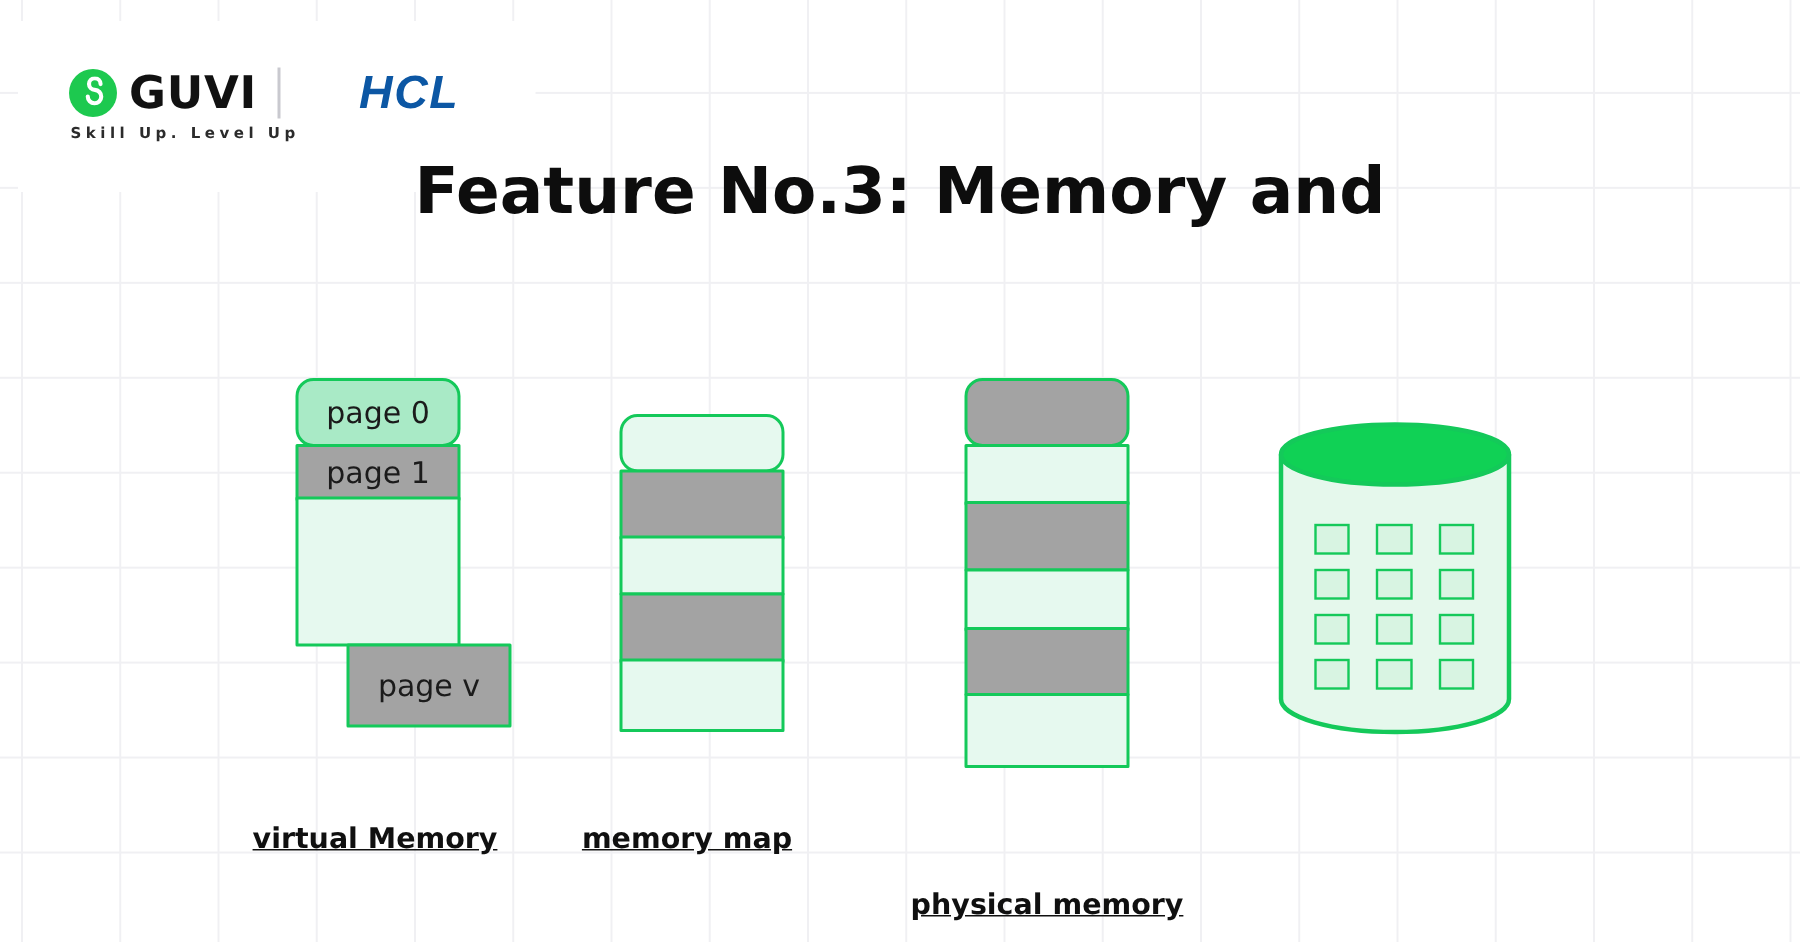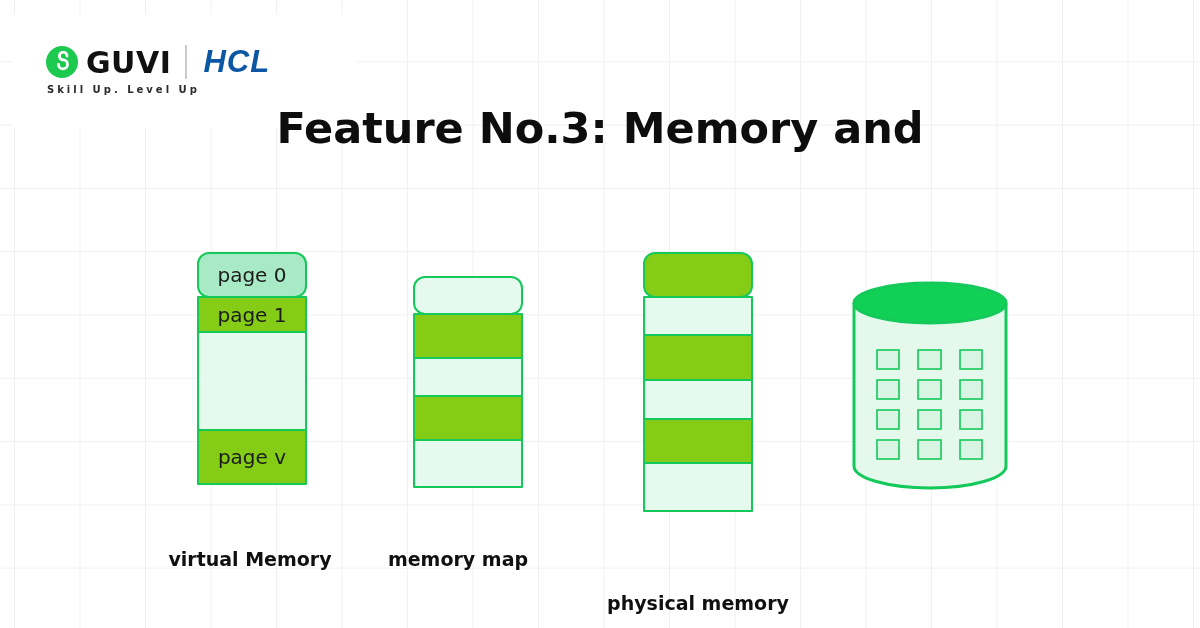--- a/index.html
+++ b/index.html
@@ -14,48 +14,48 @@
     font-family:"DejaVu Sans","Liberation Sans",sans-serif;
   }
   .abs{position:absolute;}
 
   
   .logo-patch{left:12px;top:14px;width:345px;height:114px;background:#ffffff;}
   .logo-row{left:46px;top:44px;display:flex;align-items:center;gap:8px;}
   .guvi-mark{width:32px;height:32px;border-radius:50%;background:#1dc94f;display:flex;align-items:center;justify-content:center;}
   .guvi-word{font-size:30px;font-weight:700;color:#111;letter-spacing:0.5px;}
   .logo-divider{width:2px;height:34px;background:#c9c9cf;margin:0 8px 0 6px;}
-  .hcl-word{font-size:31px;font-weight:800;font-style:italic;color:#0c57a4;font-family:"Liberation Sans",sans-serif;letter-spacing:1px;}
+  .hcl-word{font-size:31px;font-weight:800;font-style:italic;color:#0c57a4;font-family:"Liberation Sans",sans-serif;letter-spacing:1px;margin-left:36px;}
   .tagline{left:47px;top:84px;font-size:10px;font-weight:600;letter-spacing:3px;color:#2b2b2b;white-space:nowrap;}
 
   
   .title{left:0;right:0;top:104px;text-align:center;font-size:43px;line-height:49px;font-weight:800;color:#0d0d0d;}
 
   
   .col{width:110px;}
   .cell{
     box-sizing:border-box;width:110px;border:2.5px solid #14c95a;margin-top:-2.5px;
     display:flex;align-items:center;justify-content:center;
     font-size:20px;color:#1b1b1b;border-radius:1px;
   }
   .cell:first-child{margin-top:0;border-radius:12px;}
   .f-dark1{background:#a9eac6;}   
-  .f-mid{background:#84cc16;}     
+  .f-mid{background:#a3a3a3;}     
   .f-light{background:#e6f9ef;}   
 
   .vm{left:197px;top:252px;}
   .mm{left:413px;top:276px;}
   .pm{left:643px;top:252px;}
 
-  .vm .c1{height:46px;} .vm .c2{height:38px;} .vm .c3{height:36px;} .vm .c4{height:100px;} .vm .c5{height:56px;}
+  .vm .c1{height:46px;} .vm .c2{height:38px;} .vm .c3{height:36px;} .vm .c4{height:100px;} .vm .c5{height:56px;margin-left:34px;}
   .mm .c1{height:39px;} .mm .c2{height:47px;} .mm .c3{height:40px;} .mm .c4{height:47px;} .mm .c5{height:49px;}
   .pm .c1{height:46px;} .pm .c2{height:41px;} .pm .c3{height:47px;} .pm .c4{height:42px;} .pm .c5{height:46px;} .pm .c6{height:50px;}
 
   
-  .col-label{top:548px;width:220px;text-align:center;font-size:19px;font-weight:600;color:#101010;}
+  .col-label{top:548px;width:220px;text-align:center;font-size:19px;font-weight:600;color:#101010;text-decoration:underline;}
   .lbl-vm{left:140px;}
   .lbl-mm{left:348px;}
   .lbl-pm{left:588px;margin-top:44px;}
 
   
   .disk{left:851px;top:280px;}
 </style>
 </head>
 <body>
 

